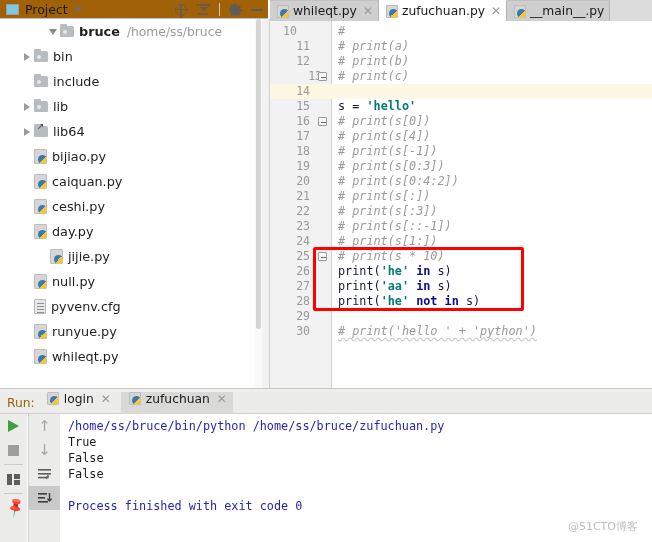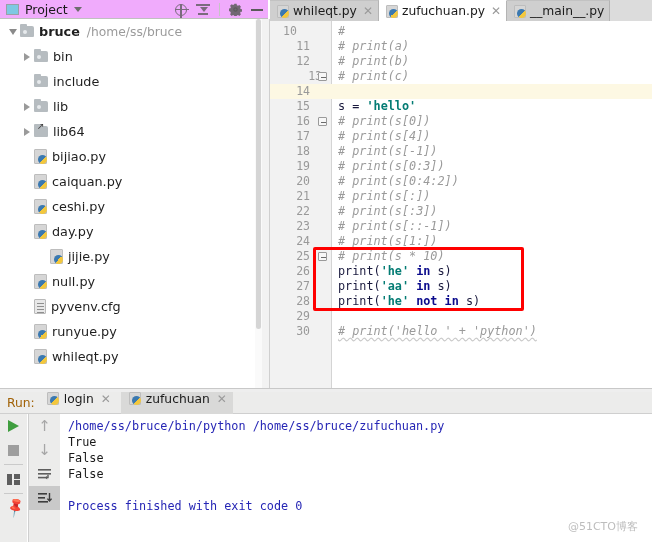--- a/index.html
+++ b/index.html
@@ -15,21 +15,21 @@
   #app {
     position: relative;
     width: 652px; height: 542px;
     overflow: hidden;
   }
 
   
   .proj-header {
     position: absolute; left: 0; top: 0;
     width: 268px; height: 19px;
-    background: #f0abfc;
+    background: #a16207;
     border-bottom: 1px solid #c0c0c0;
     display: flex; align-items: center;
   }
   .proj-header .win-icon {
     width: 13px; height: 11px;
     margin-left: 6px;
     border: 1px solid #9aa0a6;
     background: #7ec8e3;
   }
   .proj-title {
@@ -360,21 +360,21 @@
       <svg class="ico-gear" viewBox="0 0 16 16">
         <path fill="#5a5a5a" d="M8 5.2a2.8 2.8 0 100 5.6 2.8 2.8 0 000-5.6zm0 4.1a1.3 1.3 0 110-2.6 1.3 1.3 0 010 2.6z"></path>
         <path fill="#5a5a5a" d="M6.6 1h2.8l.3 1.9 1.4.6 1.6-1 2 2-1 1.6.6 1.4 1.9.3v2.8l-1.9.3-.6 1.4 1 1.6-2 2-1.6-1-1.4.6-.3 1.9H6.6l-.3-1.9-1.4-.6-1.6 1-2-2 1-1.6-.6-1.4L-.2 9.6V6.8l1.9-.3.6-1.4-1-1.6 2-2 1.6 1 1.4-.6z" opacity="0.85"></path>
       </svg>
       <div class="ico-min"></div>
     </div>
   </div>
 
   <div class="proj-tree">
     <div id="tree-rows">
-        <div class="tree-row" style="padding-left: 6px;">
+        <div class="tree-row" style="padding-left: 6px; justify-content: center;">
           <div class="tw-slot">
             <div class="tw tw-down"></div>
           </div>
           <div class="folder-ico"></div>
           <span class="row-name bold">bruce</span>
           <span class="row-path">/home/ss/bruce</span>
         </div>
         <div class="tree-row" style="padding-left: 20px;">
           <div class="tw-slot">
             <div class="tw tw-right"></div>

